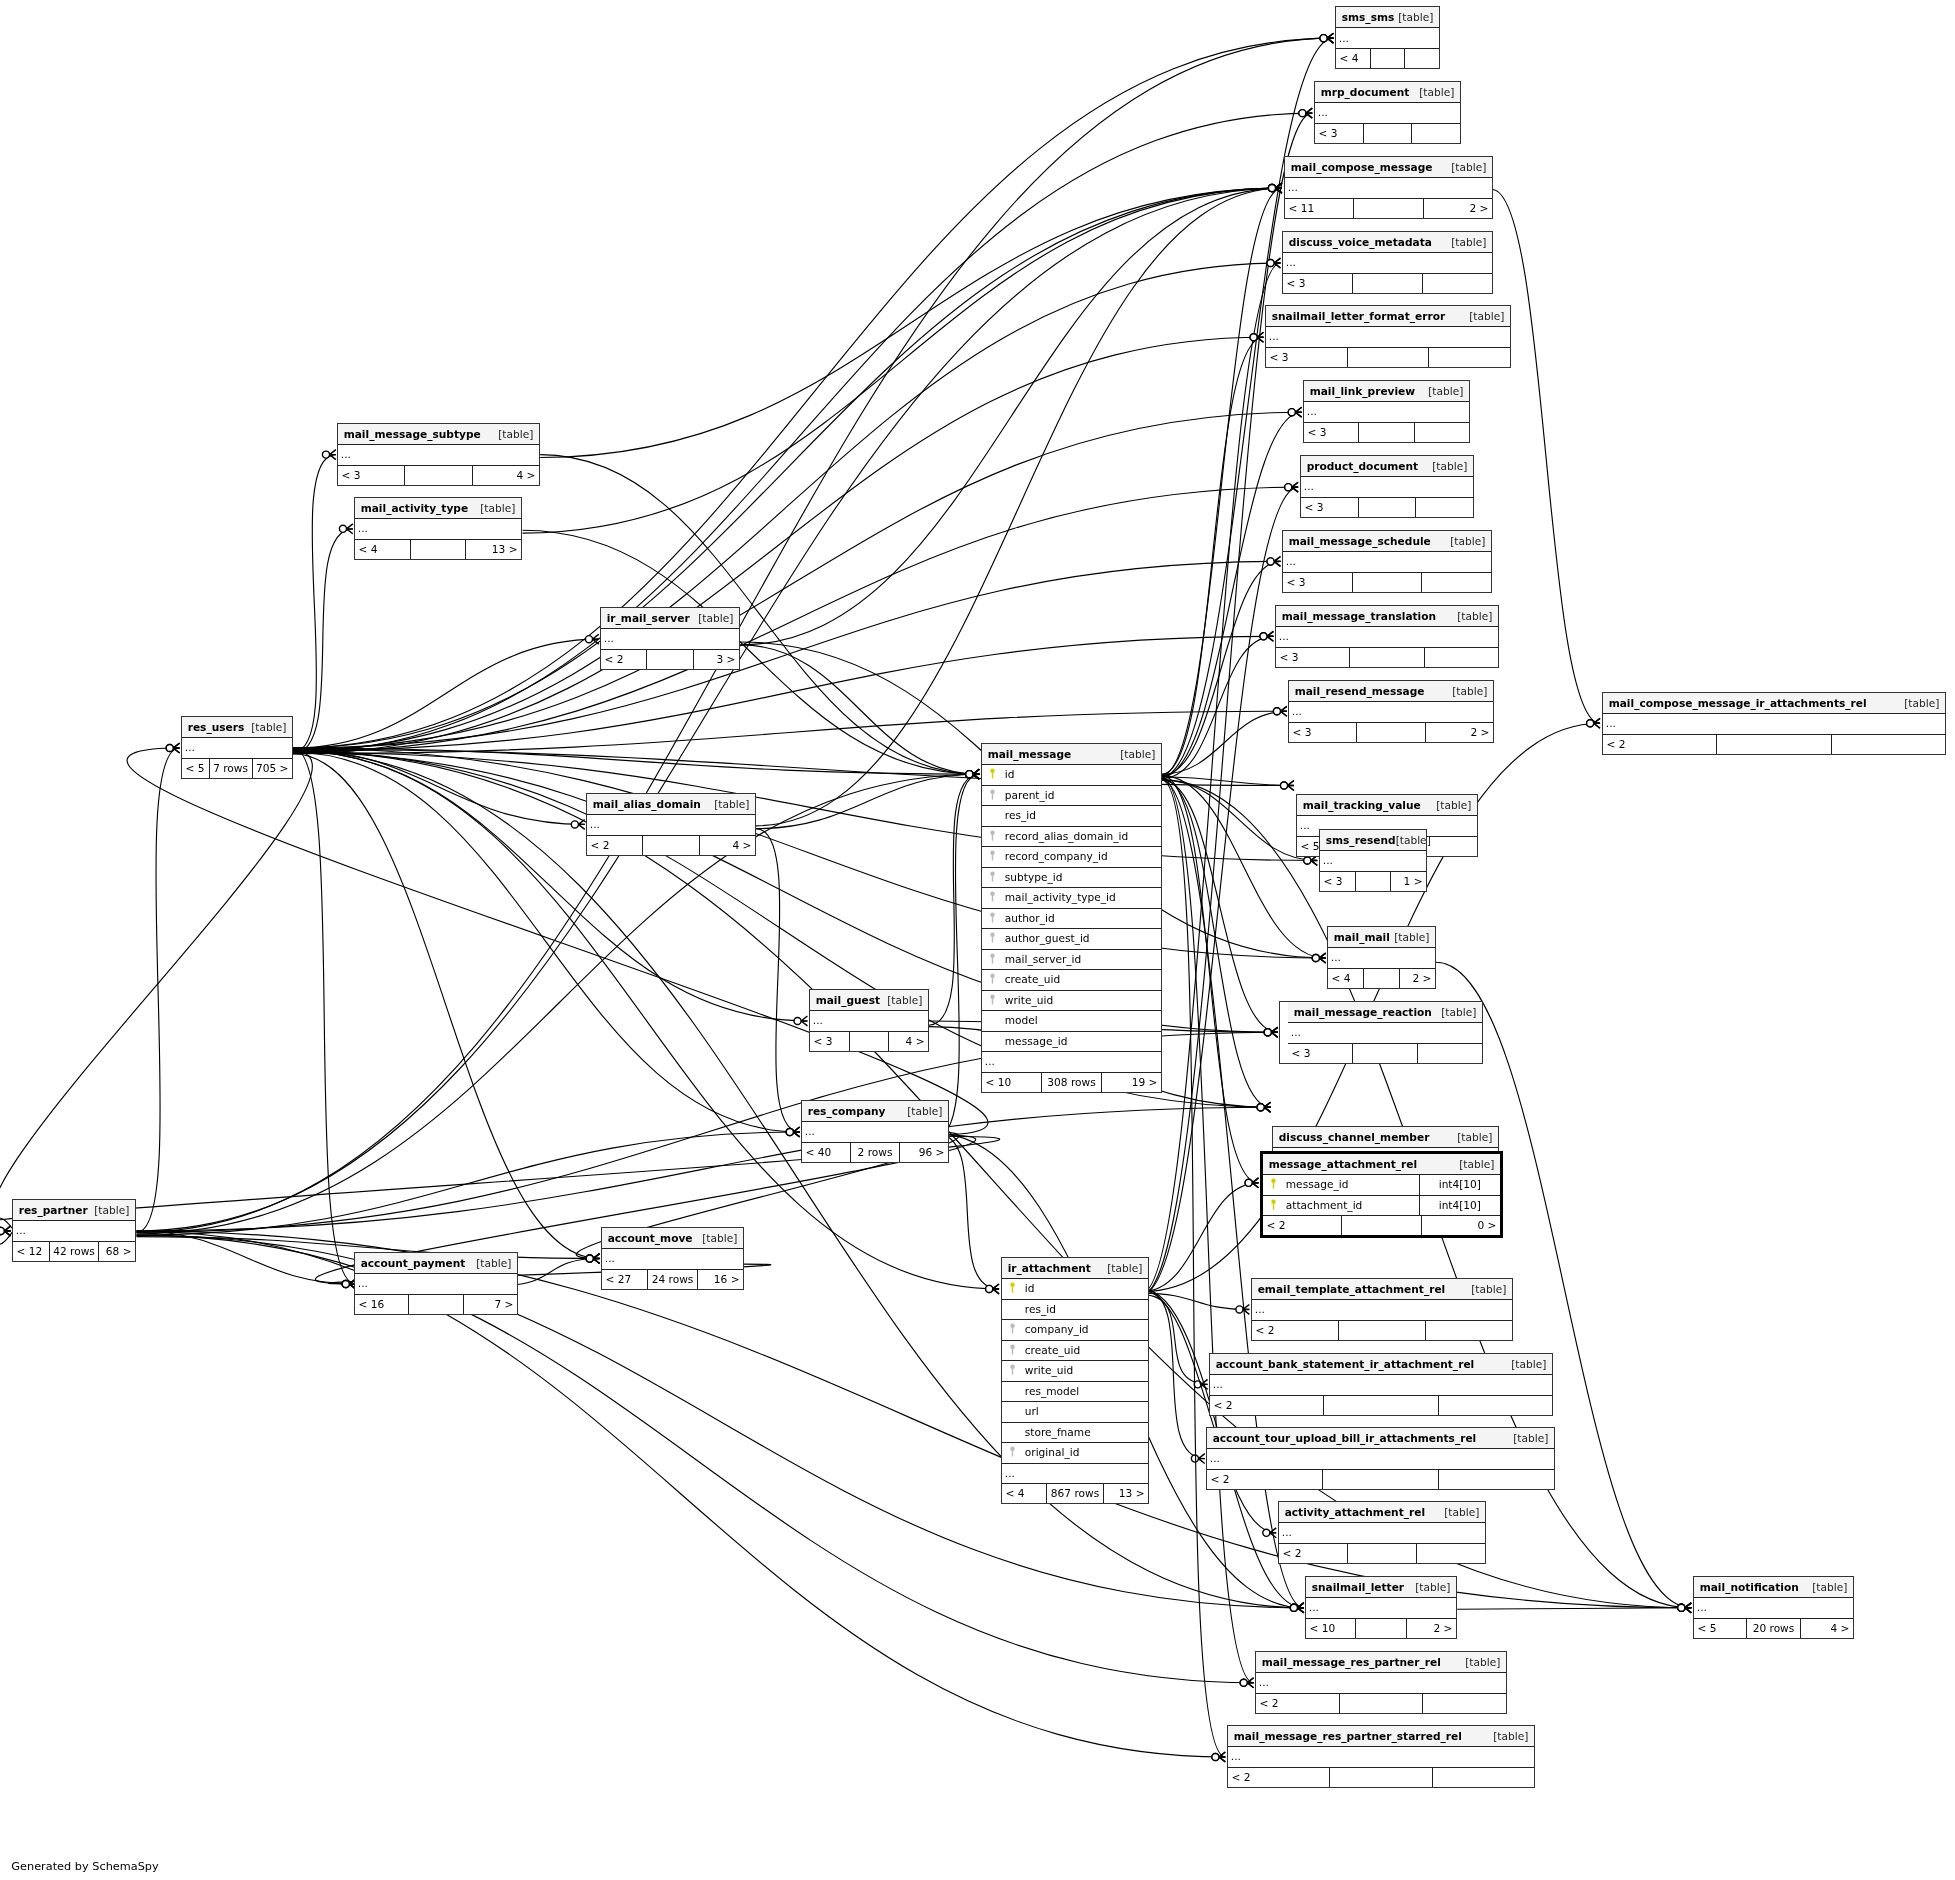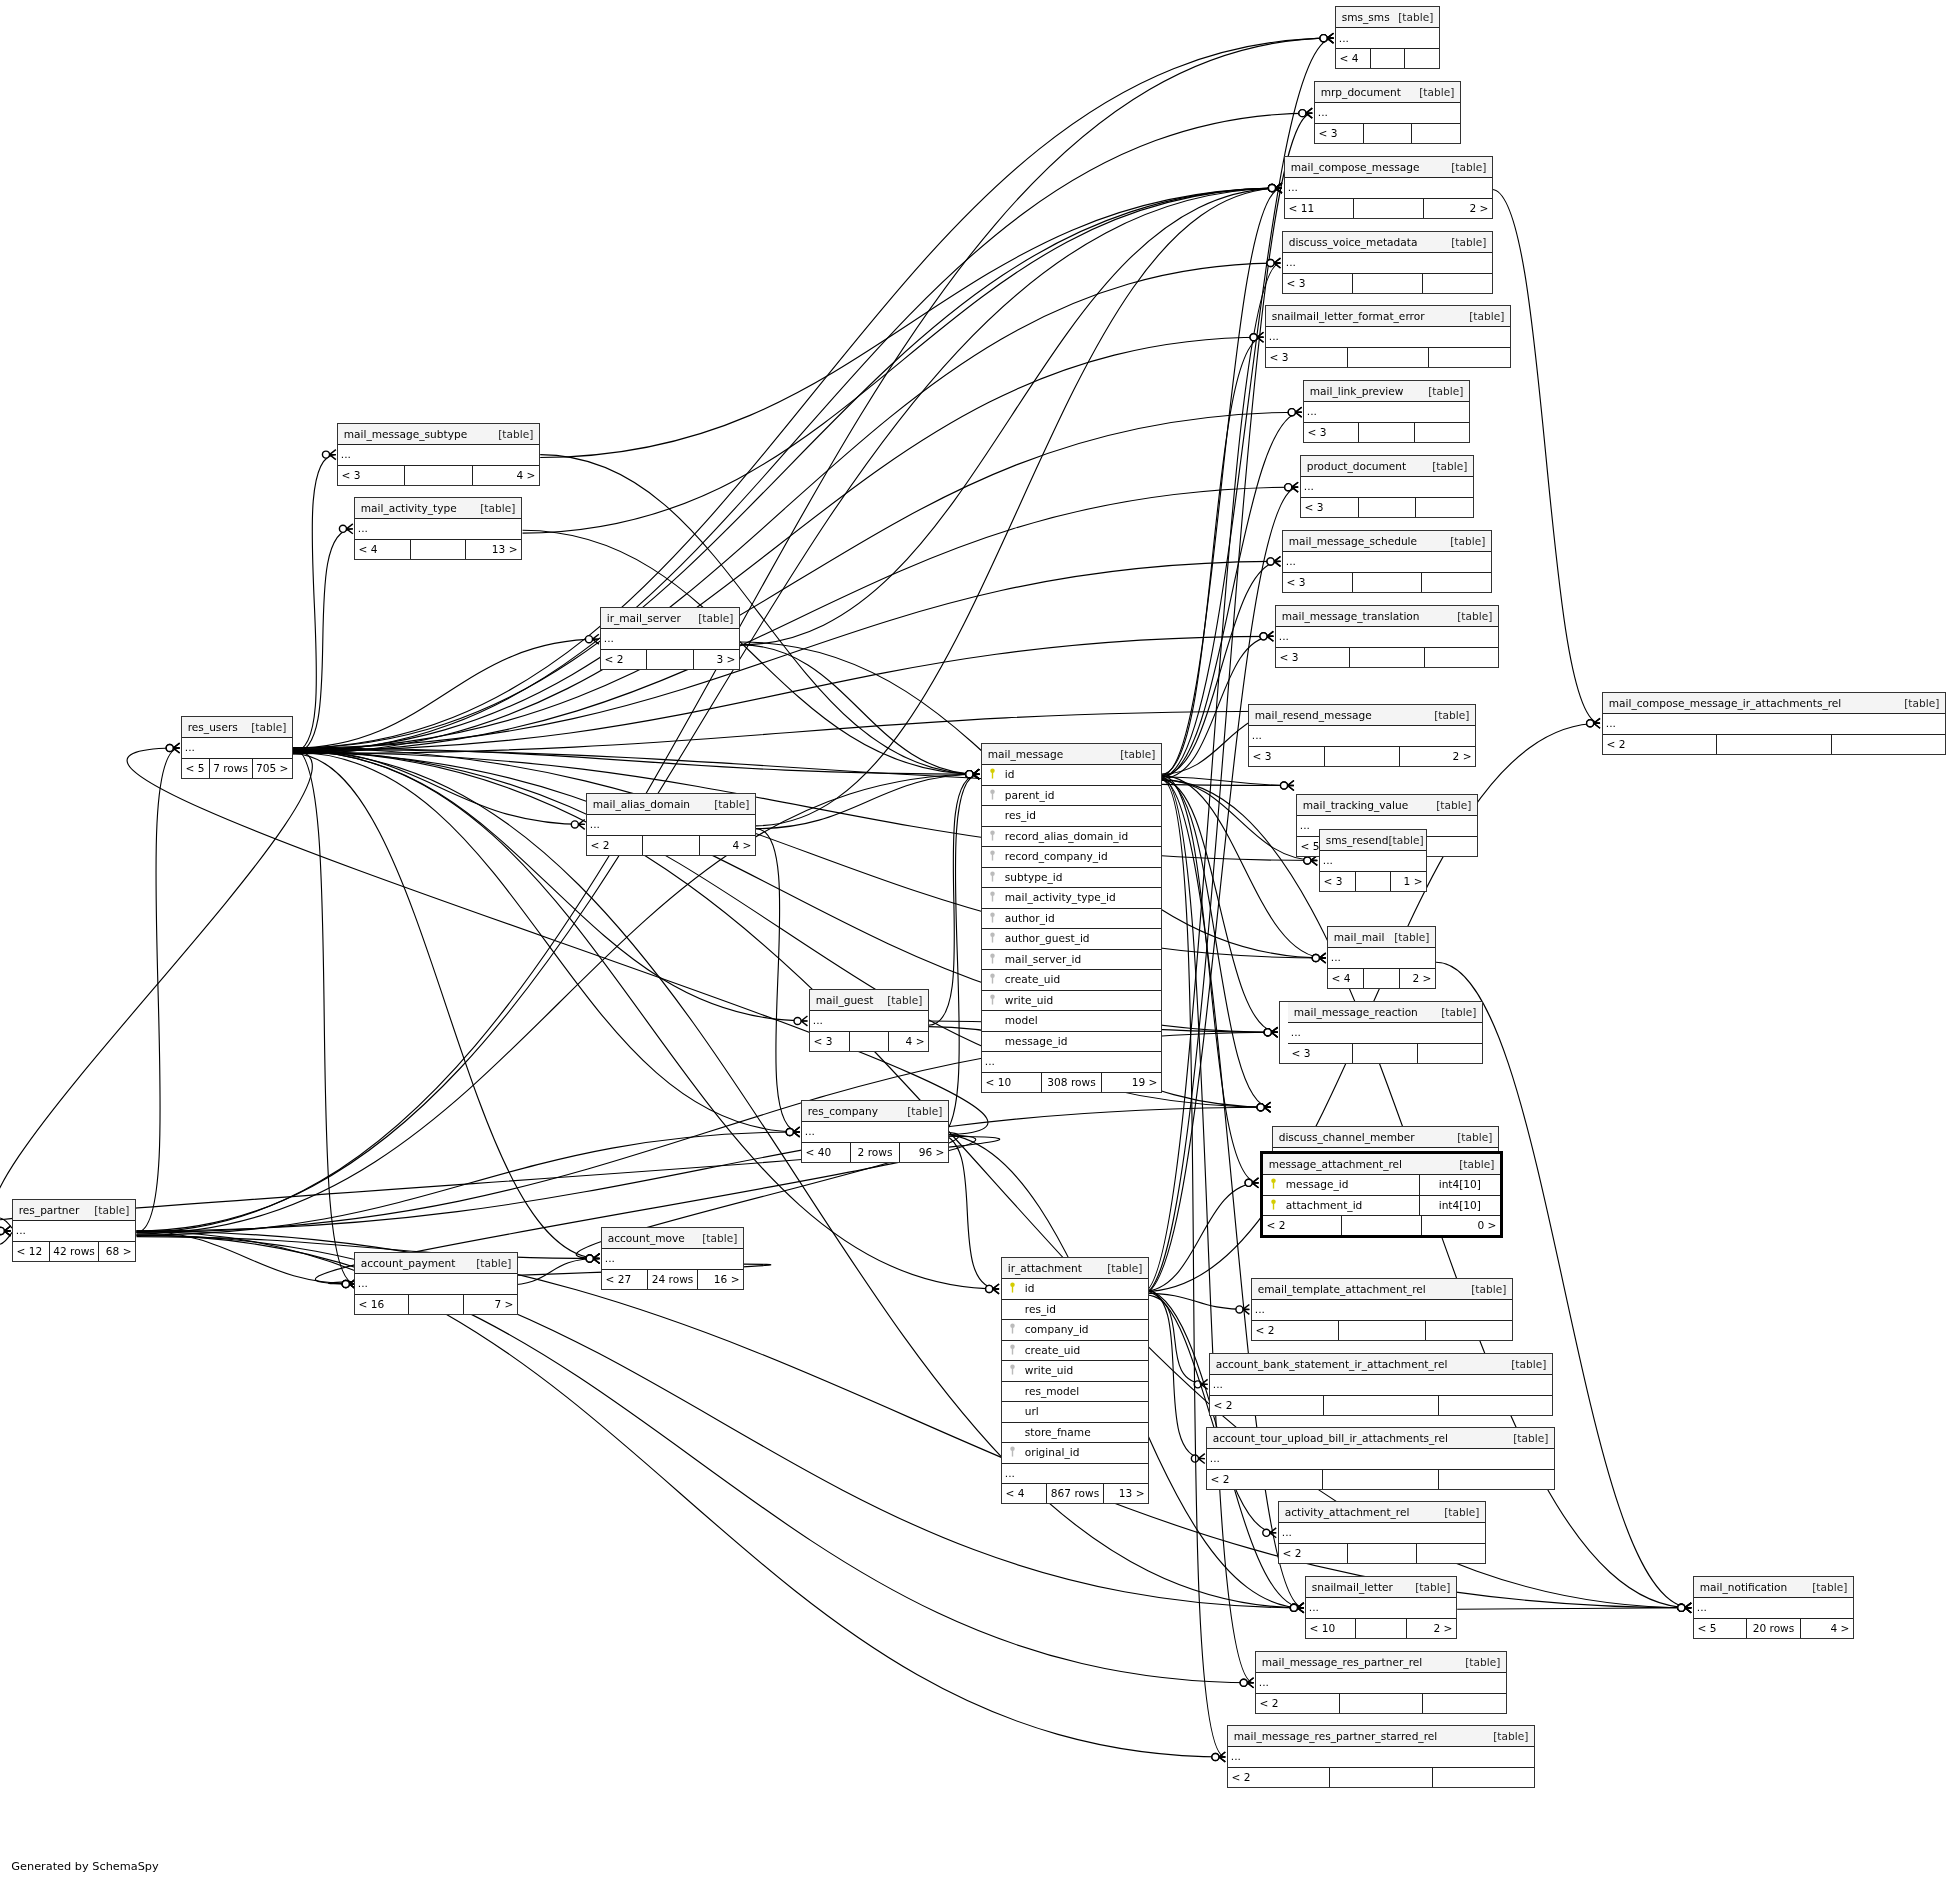--- a/index.html
+++ b/index.html
@@ -5,21 +5,21 @@
   html, body { margin:0; padding:0; background:#ffffff; }
   body { width:1955px; height:1880px; position:relative; overflow:hidden;
          font-family:"DejaVu Sans", sans-serif; color:#000; }
   #edges { position:absolute; left:0; top:0; width:1955px; height:1880px; pointer-events:none; }
   .tbl { position:absolute; background:#fff; border:1.4px solid #333; box-sizing:border-box;
          font-size:10.6px; line-height:1; }
   .tbl.focus { border:3.5px solid #000; }
   .tbl .hdr { background:#f4f4f4; height:21px; display:flex; align-items:center;
               justify-content:space-between; padding:0 5.7px; border-bottom:1.4px solid #222;
               box-sizing:border-box; white-space:nowrap; }
-  .tbl .hdr .nm { font-weight:normal; }
+  .tbl .hdr .nm { font-weight:bold; }
   .tbl .hdr .ty { color:#222; }
   .tbl .row { height:20.5px; border-bottom:1.4px solid #222; box-sizing:border-box;
               display:flex; align-items:center; white-space:nowrap; position:relative; }
   .tbl .row .key { width:20px; text-align:center; font-size:10px; flex:0 0 auto; }
   .tbl .row .key.pk { color:#d4cc00; }
   .tbl .row .key.fk { color:#bbbbbb; }
   .tbl .row .col { flex:1 1 auto; padding-left:2.8px; }
   .tbl .row .ctype { border-left:1.4px solid #222; height:100%; display:flex; align-items:center;
                      padding:0 19px; flex:0 0 auto; }
   .tbl .row.more { padding-left:2.8px; }
@@ -419,21 +419,21 @@
       <span class="nm">mail_message_translation</span>
       <span class="ty">[table]</span>
     </div>
     <div class="row more">...</div>
     <div class="foot">
       <span>&lt; 3</span>
       <span class="mid"></span>
       <span></span>
     </div>
   </div>
-<div class="tbl" style="left:1248px;top:680px;width:228px;margin-top:24px;">
+<div class="tbl" style="left:1288px;top:680px;width:206px;">
     <div class="hdr">
       <span class="nm">mail_resend_message</span>
       <span class="ty">[table]</span>
     </div>
     <div class="row more">...</div>
     <div class="foot">
       <span>&lt; 3</span>
       <span class="mid"></span>
       <span>2 &gt;</span>
     </div>

